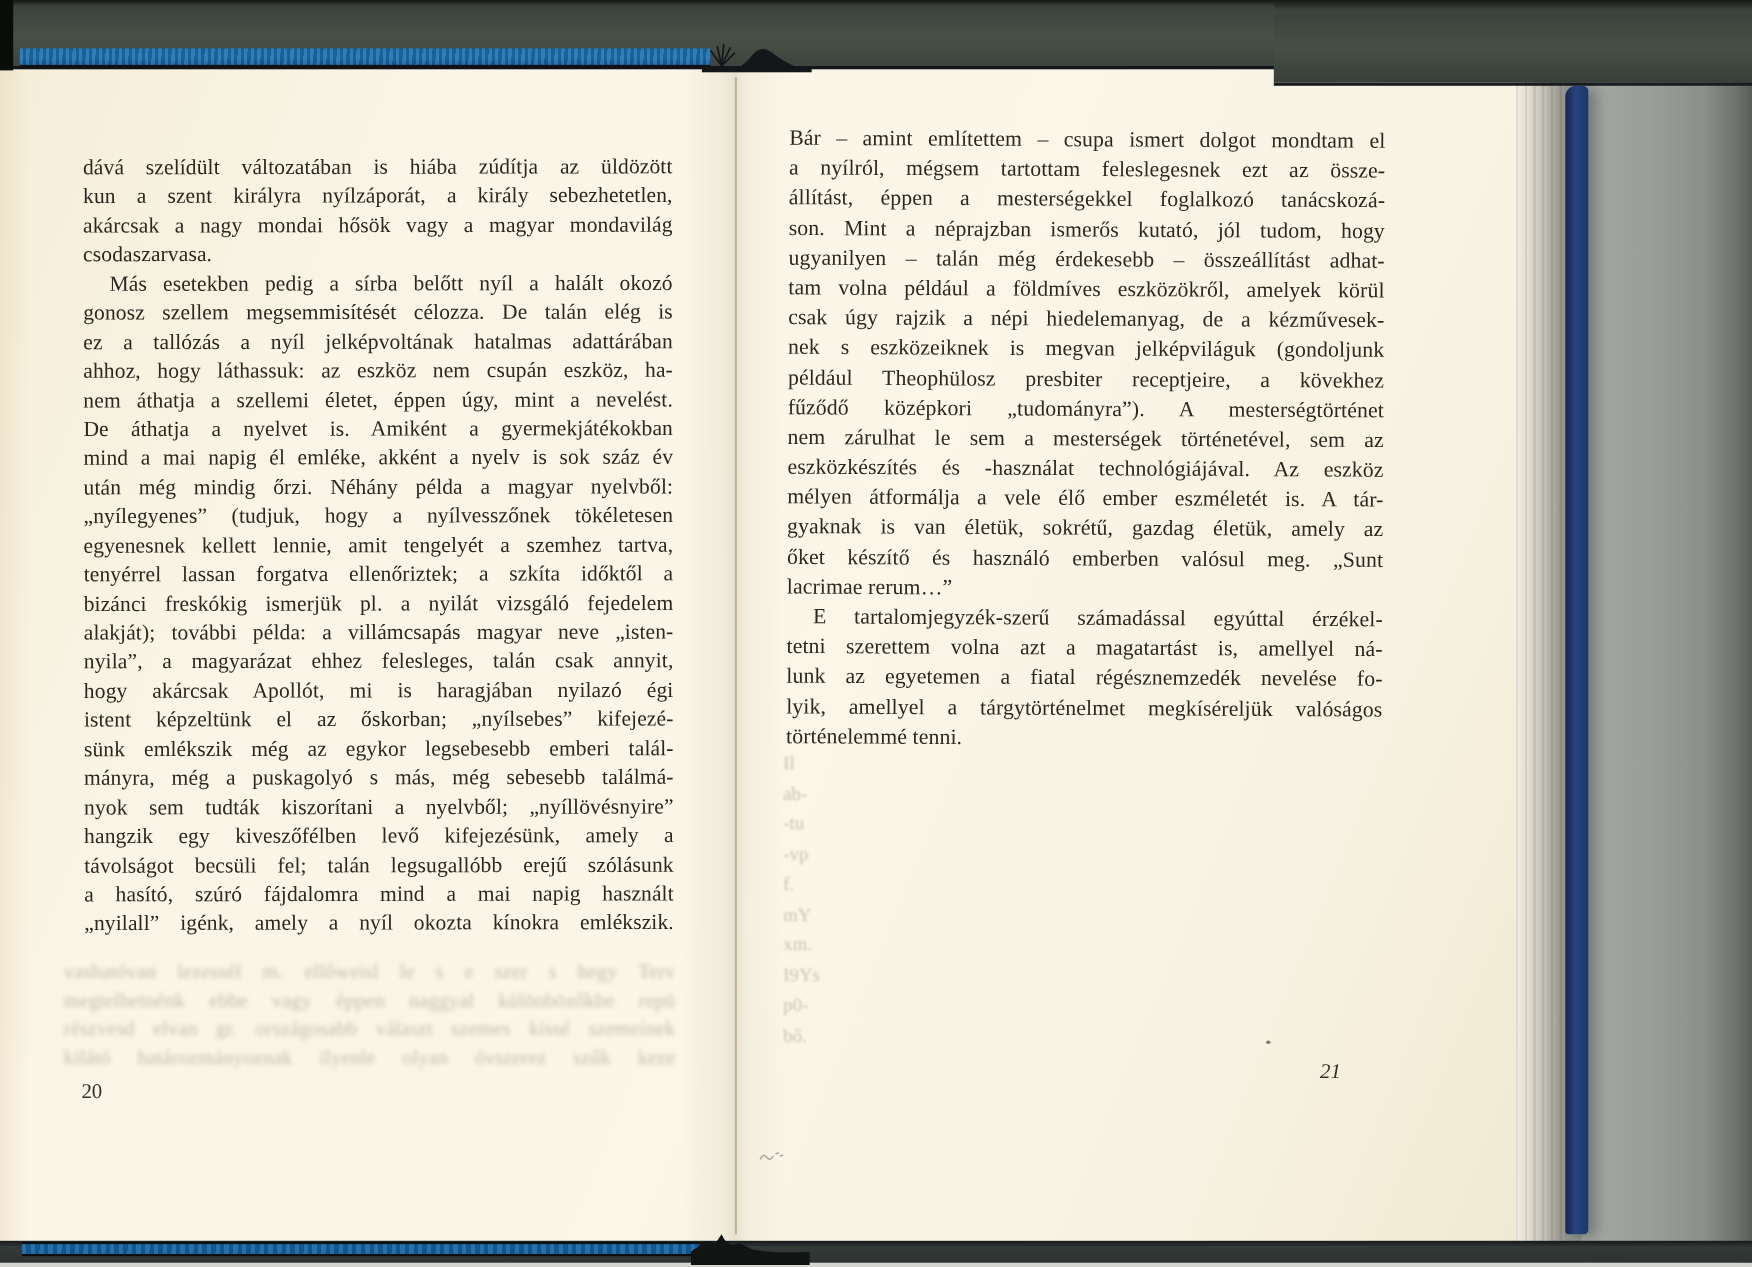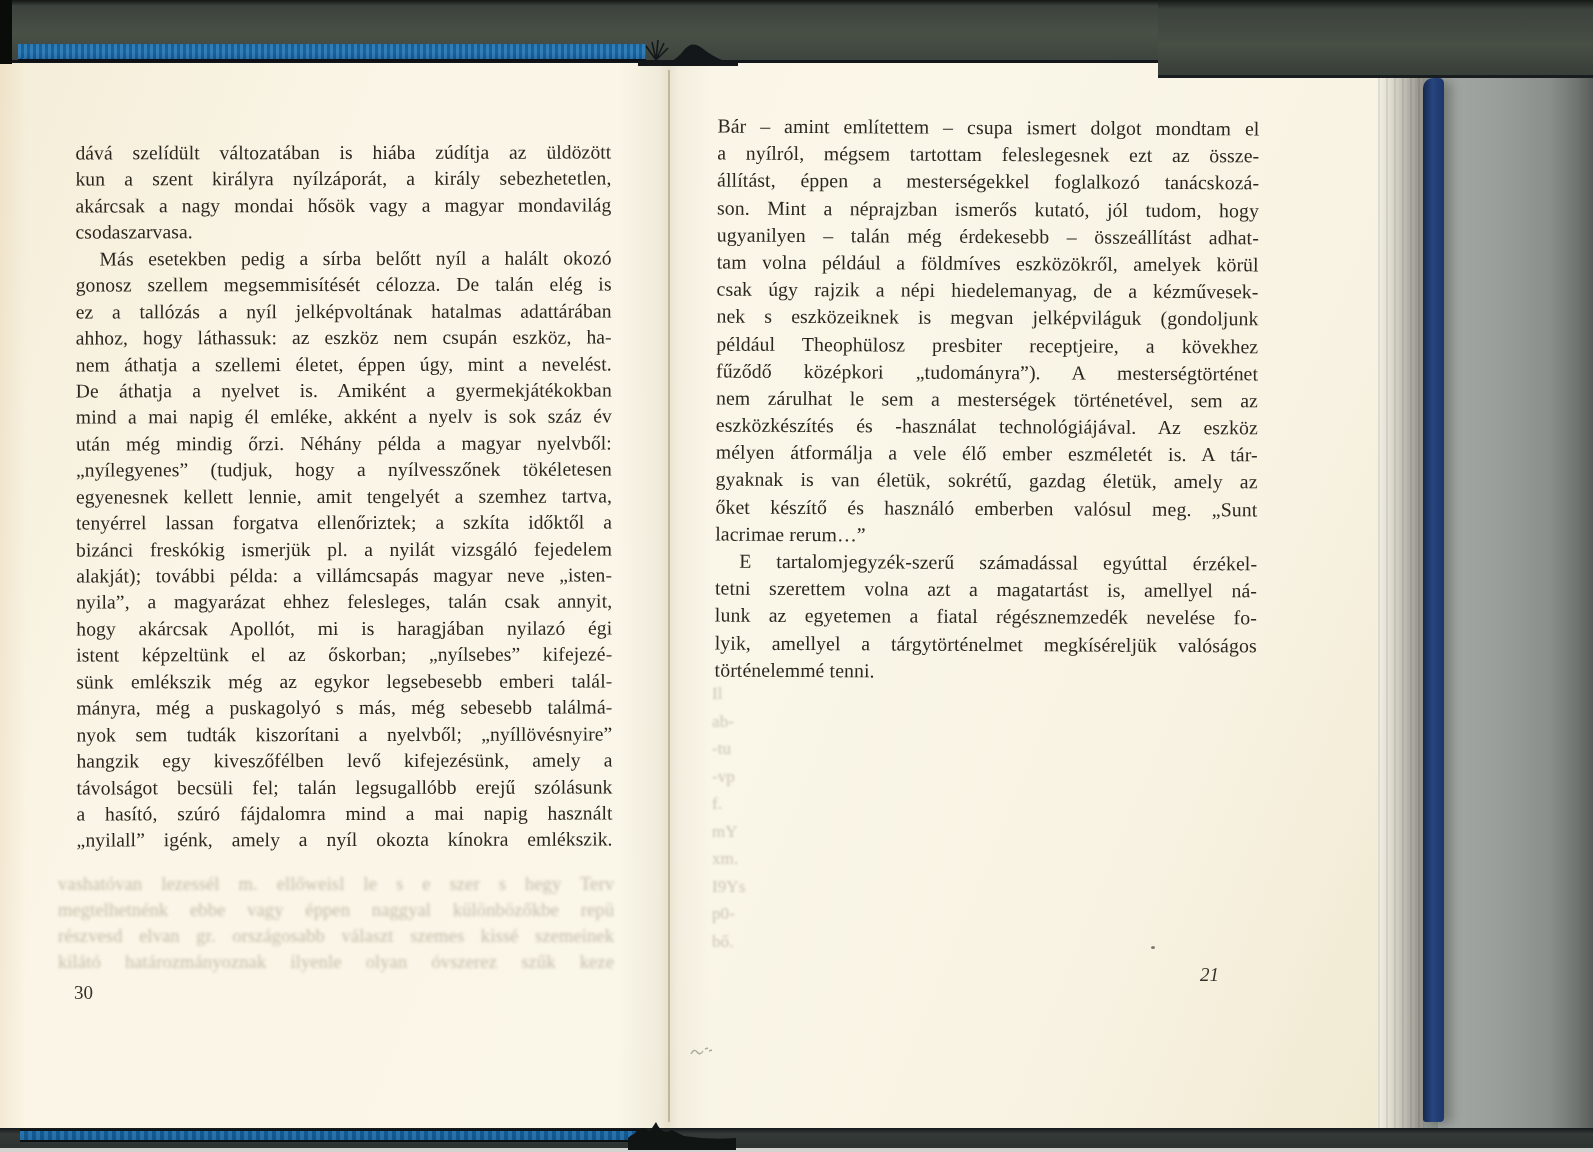--- a/index.html
+++ b/index.html
@@ -171,21 +171,21 @@
       <div class="line">hogy akárcsak Apollót, mi is haragjában nyilazó égi</div>
       <div class="line">istent képzeltünk el az őskorban; „nyílsebes” kifejezé-</div>
       <div class="line">sünk emlékszik még az egykor legsebesebb emberi talál-</div>
       <div class="line">mányra, még a puskagolyó s más, még sebesebb találmá-</div>
       <div class="line">nyok sem tudták kiszorítani a nyelvből; „nyíllövésnyire”</div>
       <div class="line">hangzik egy kiveszőfélben levő kifejezésünk, amely a</div>
       <div class="line">távolságot becsüli fel; talán legsugallóbb erejű szólásunk</div>
       <div class="line">a hasító, szúró fájdalomra mind a mai napig használt</div>
       <div class="line">„nyilall” igénk, amely a nyíl okozta kínokra emlékszik.</div>
     </div>
-  <div class="page-number pn-left">30</div>
+  <div class="page-number pn-left">20</div>
   <div class="ghost-left" id="ghost-left">
       <div class="line">vashatóvan lezessél m. ellőweisl le s e szer s hegy Terv</div>
       <div class="line">megtelhetnénk ebbe vagy éppen naggyal különbözőkbe repü</div>
       <div class="line">részvesd elvan gr. országosabb választ szemes kissé szemeinek</div>
       <div class="line">kilátó határozmányoznak ilyenle olyan óvszerez szűk keze</div>
     </div>
 
   <div class="textblock text-right" id="right-lines">
       <div class="line">Bár – amint említettem – csupa ismert dolgot mondtam el</div>
       <div class="line">a nyílról, mégsem tartottam feleslegesnek ezt az össze-</div>

